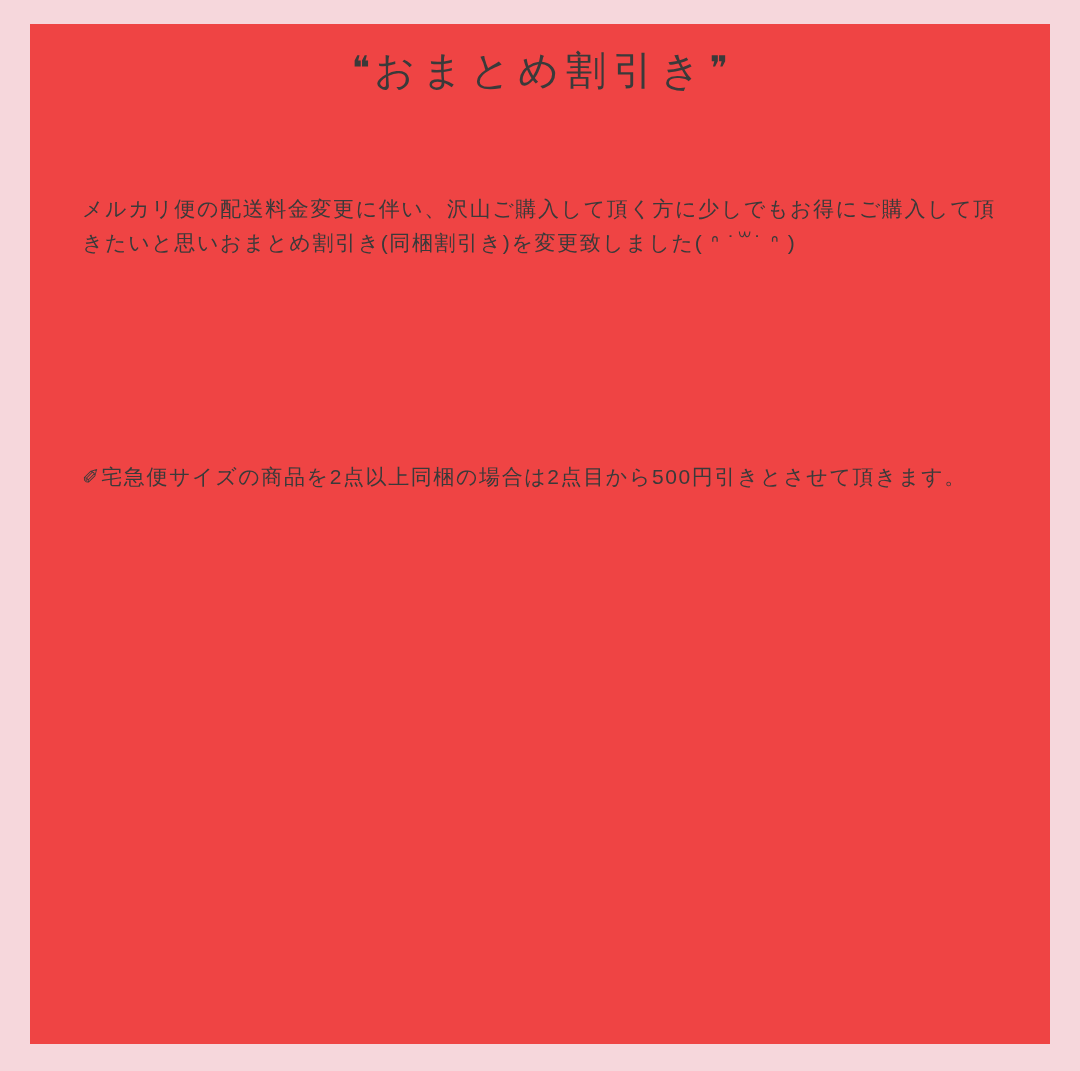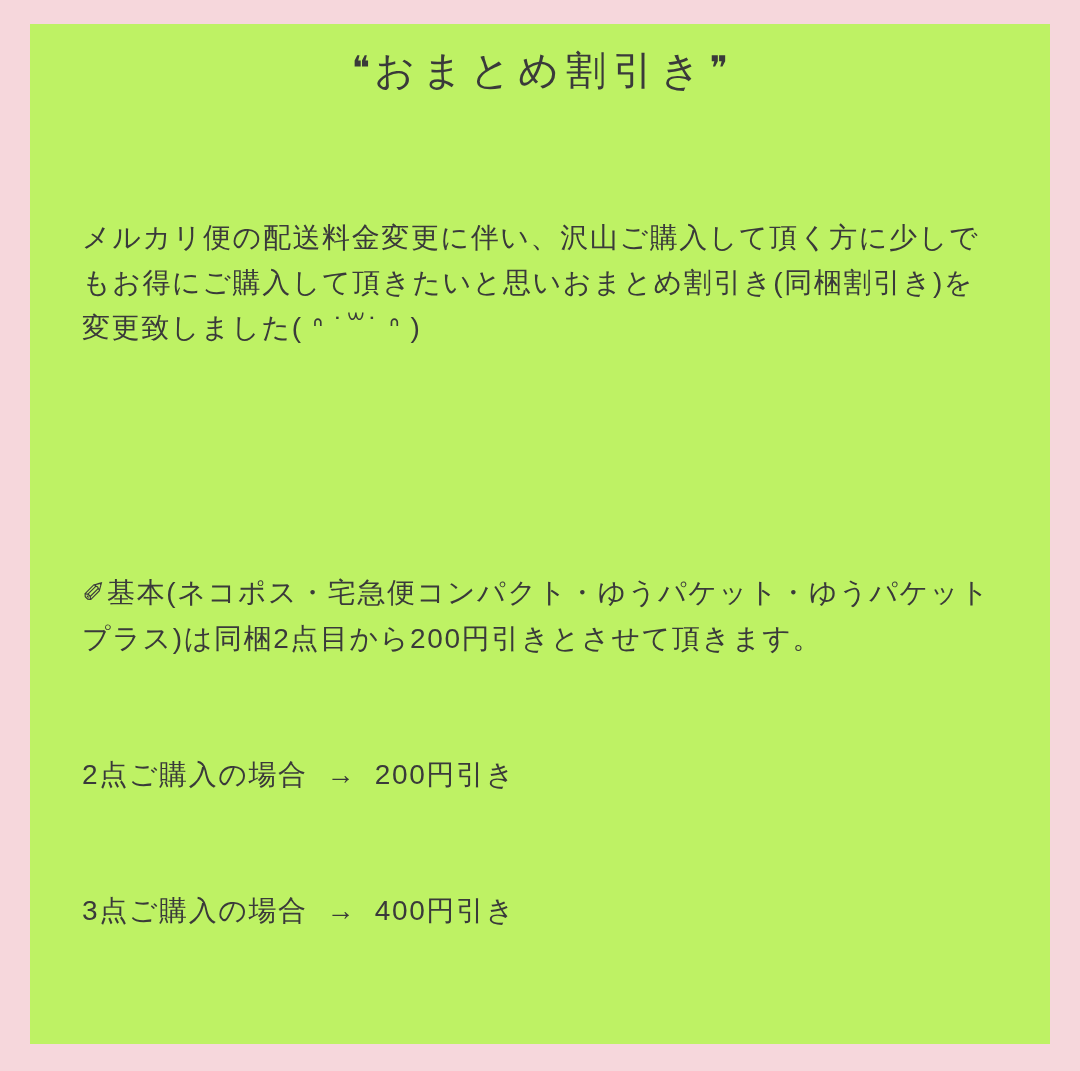--- a/index.html
+++ b/index.html
@@ -12,21 +12,21 @@
     background: #f6d7dc;
     font-family: "Liberation Sans", sans-serif;
     overflow: hidden;
   }
   .page {
     position: absolute;
     left: 30px;
     top: 24px;
     width: 1020px;
     height: 1020px;
-    background: #bef264;
+    background: #ef4444;
     box-sizing: border-box;
     padding: 22px 52px 0 52px;
   }
   .title-row {
     text-align: center;
     margin: 0;
     padding: 0;
   }
   .title {
     display: inline-block;
@@ -41,21 +41,21 @@
     font-size: 34px;
     color: #3a3a3a;
     vertical-align: 4px;
     letter-spacing: 0;
   }
   .quote.left { margin-right: 4px; }
   .quote.right { margin-left: 2px; }
 
   .body-text {
     color: #3a3a3a;
-    font-size: 28px;
+    font-size: 21px;
     line-height: 1.62;
     letter-spacing: 1.6px;
     white-space: pre-wrap;
     word-break: break-all;
   }
   .para {
     margin: 0;
   }
   .gap-lg { height: 38px; }
   .gap-md { height: 26px; }
@@ -73,25 +73,21 @@
   <div class="title-row">
     <span class="title"><span class="quote left">❝</span><span>おまとめ割引き</span><span class="quote right">❞</span></span>
   </div>
 
   <div class="body-text intro">
     <p class="para">メルカリ便の配送料金変更に伴い、沢山ご購入して頂く方に少しでもお得にご購入して頂きたいと思いおまとめ割引き(同梱割引き)を変更致しました( ᐢ ˙꒳˙ ᐢ )</p>
   </div>
 
   <div class="gap-lg"></div>
 
-  <div class="body-text bullet-block">
-    <p class="para">✐基本(ネコポス・宅急便コンパクト・ゆうパケット・ゆうパケットプラス)は同梱2点目から200円引きとさせて頂きます。</p>
-    <p class="para">2点ご購入の場合  →  200円引き</p>
-    <p class="para">3点ご購入の場合  →  400円引き</p>
-  </div>
 
   <div class="gap-md"></div>
 
   <div class="body-text bullet-block">
+    <p class="para">✐宅急便サイズの商品を2点以上同梱の場合は2点目から500円引きとさせて頂きます。</p>
     
   </div>
 
 </div>
 
 </body></html>

